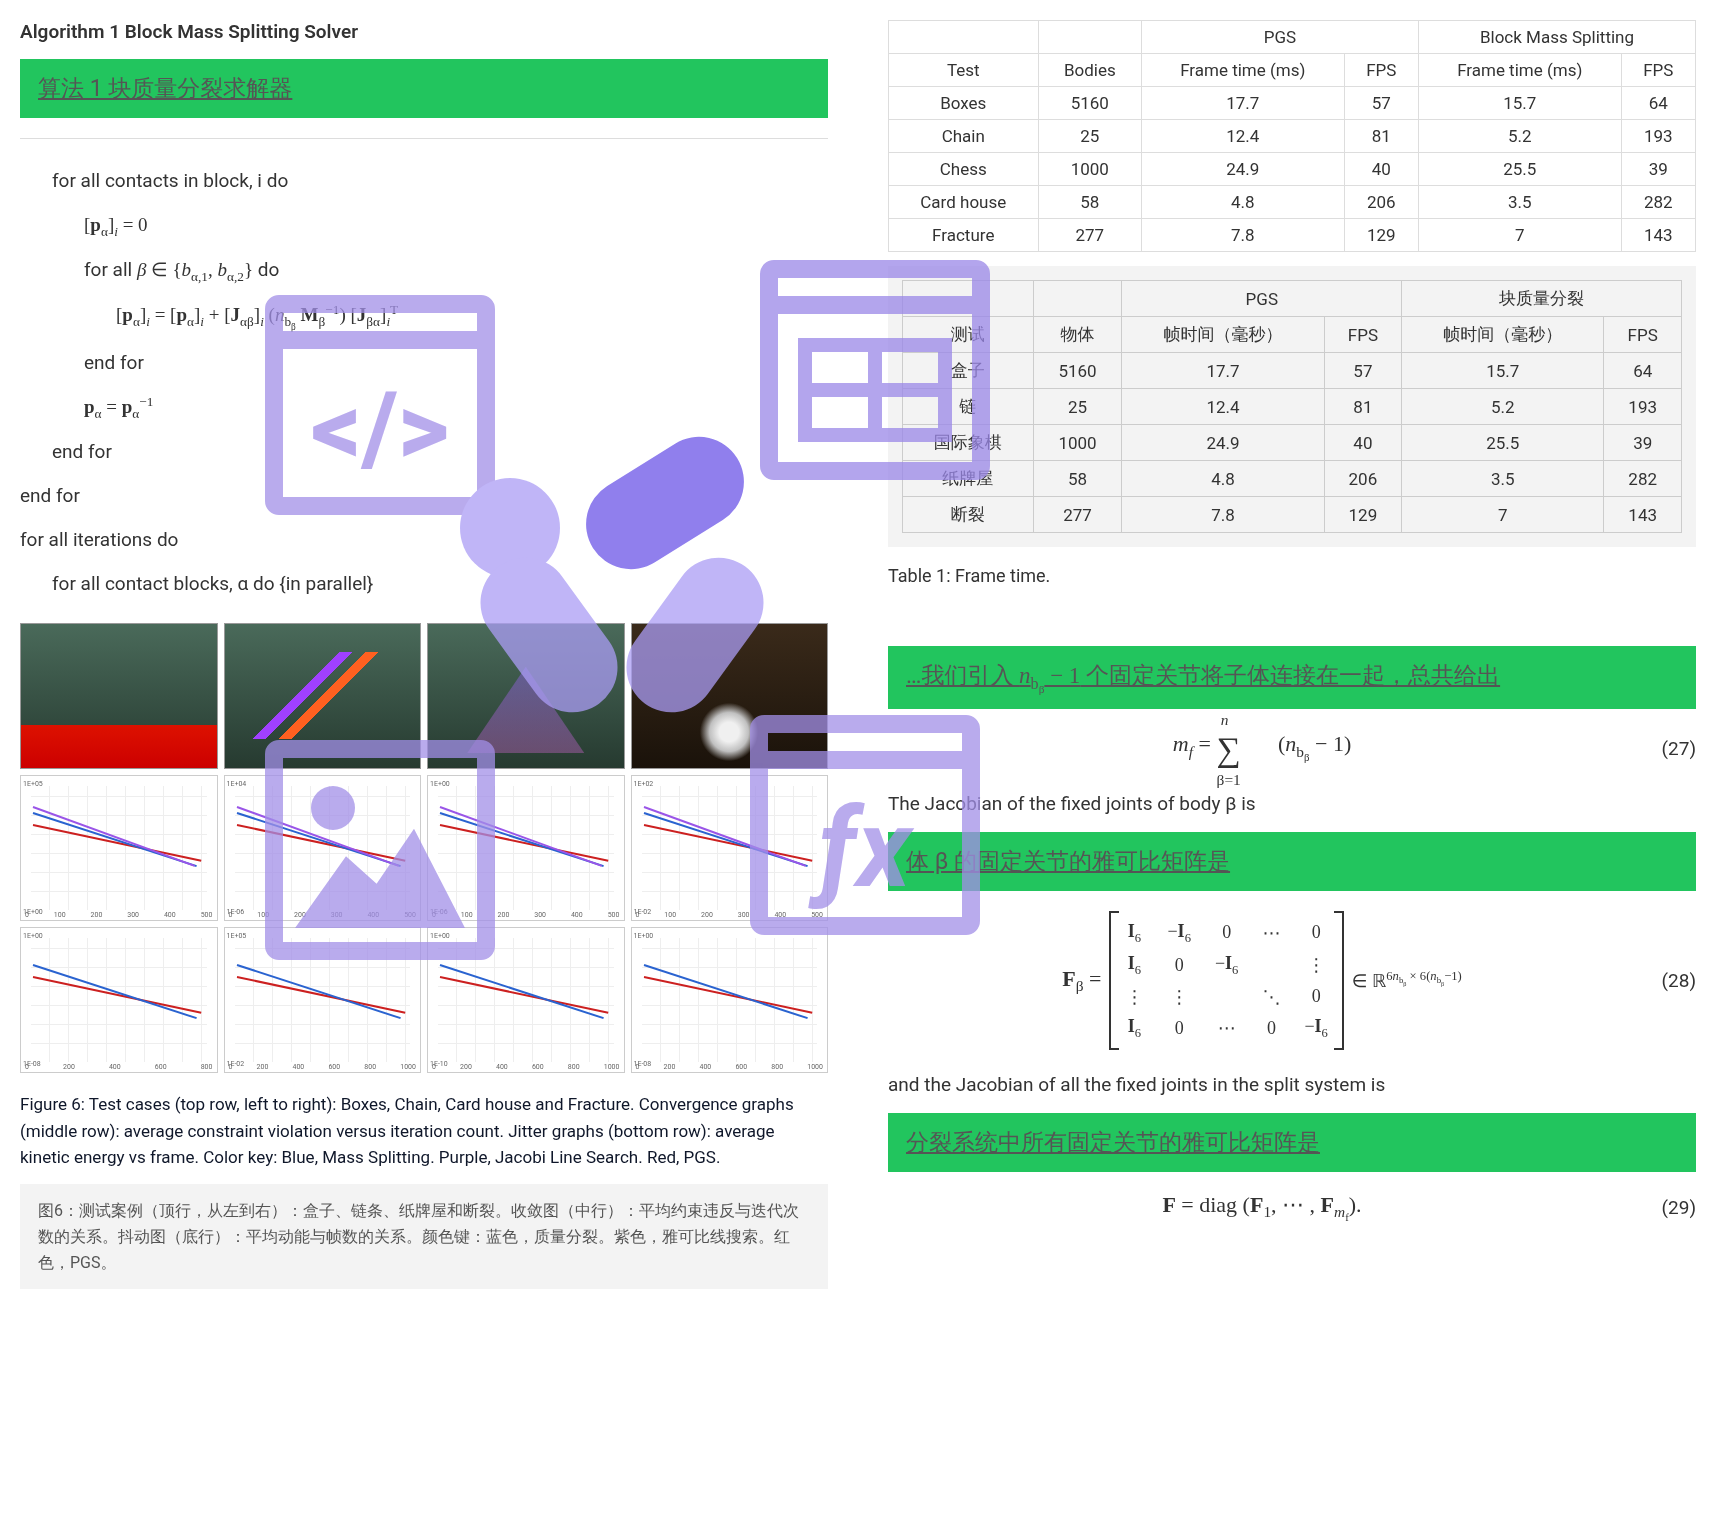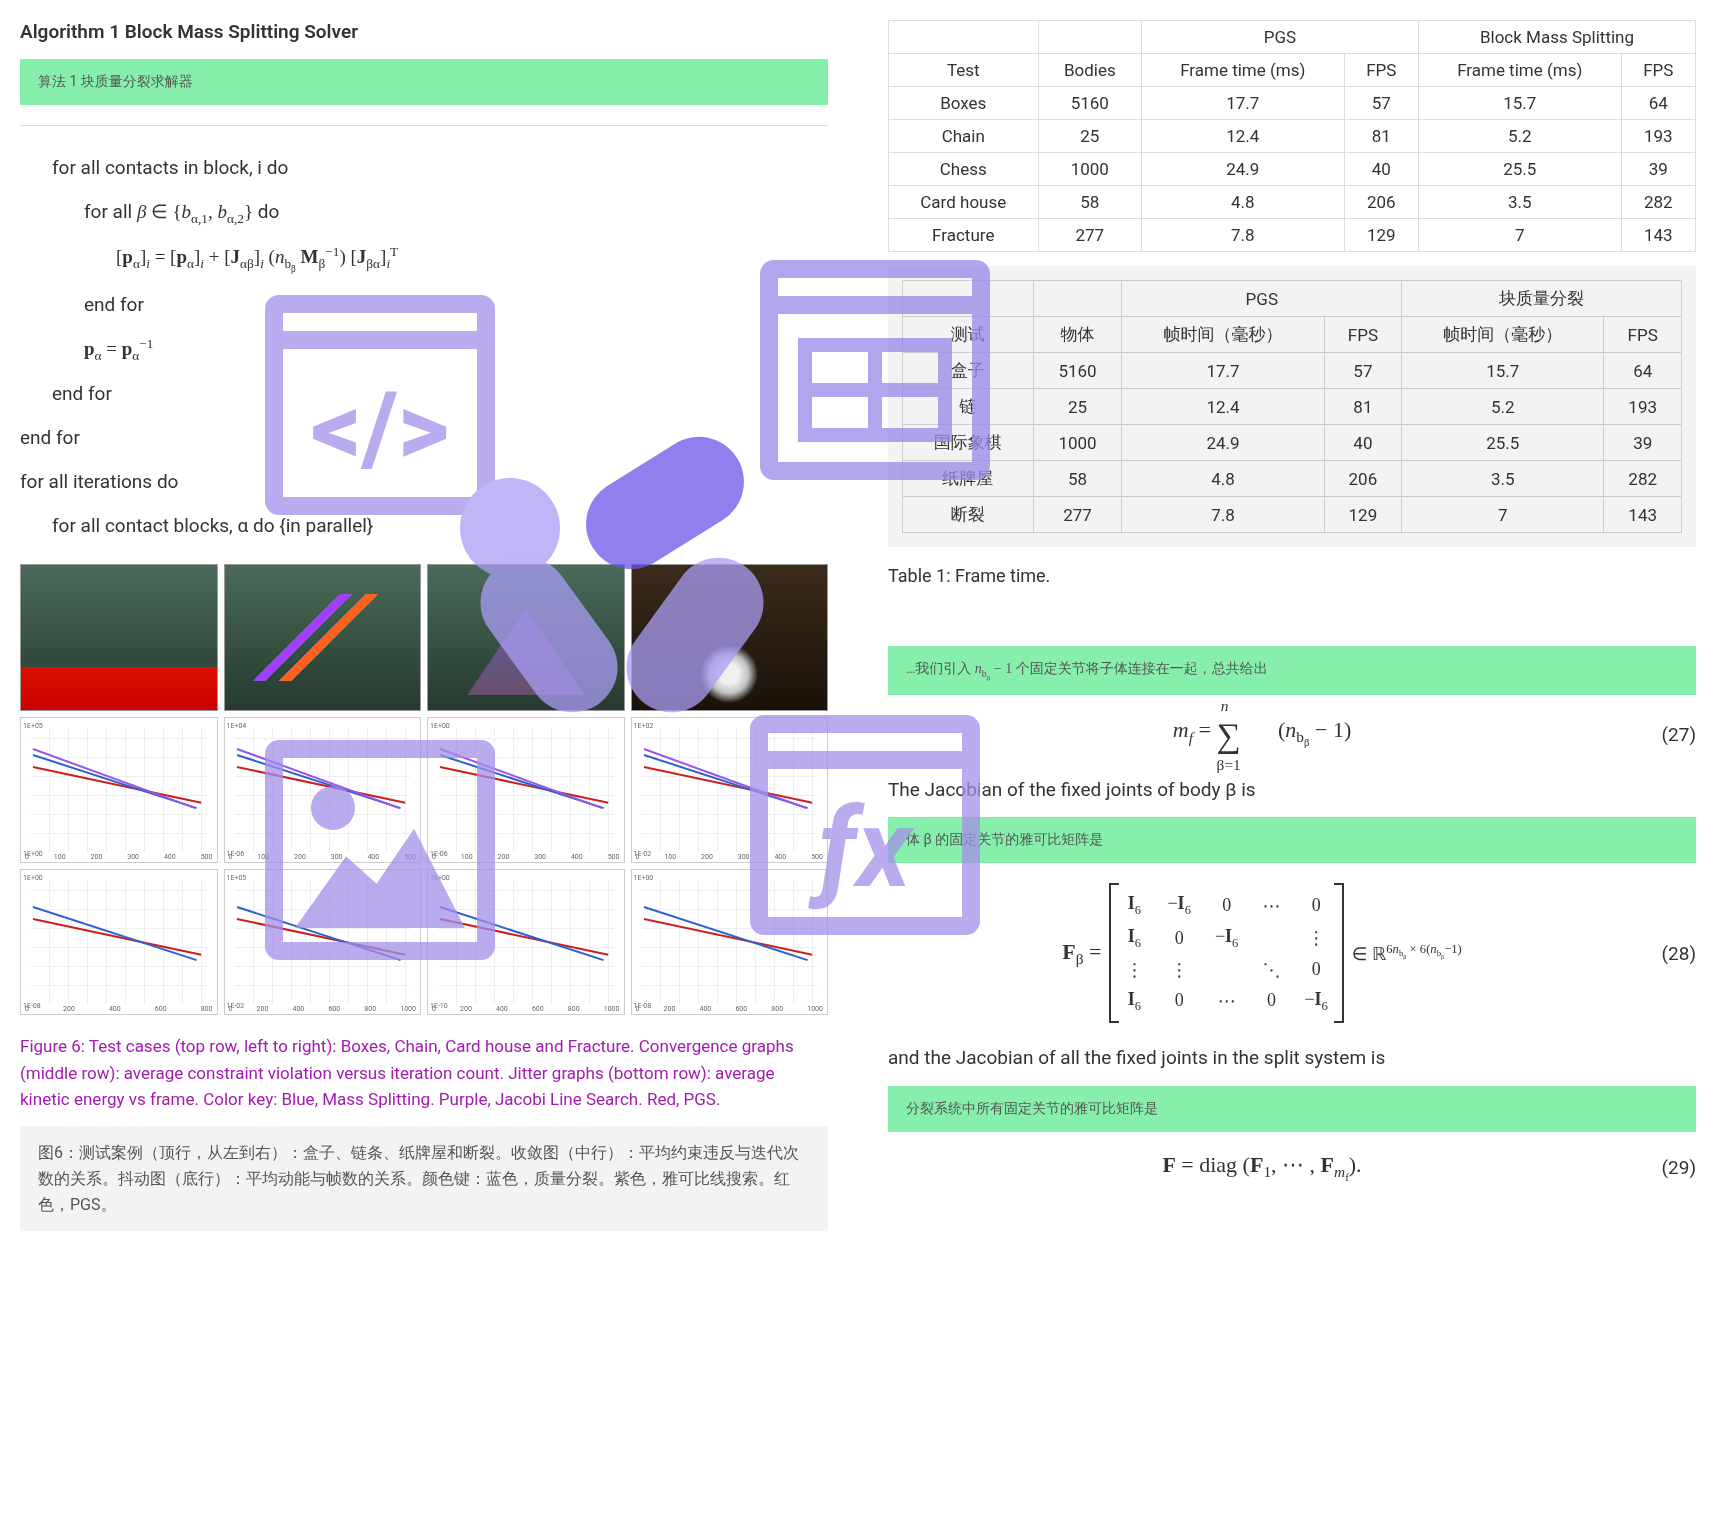--- a/index.html
+++ b/index.html
@@ -18,25 +18,26 @@
   .col {
     flex: 1;
     min-width: 0;
   }
   .algo-title {
     font-weight: 600;
     font-size: 19px;
     margin-bottom: 16px;
   }
   .translation-box {
-    background: #86efac;
+    background: #22c55e;
     padding: 14px 18px;
     color: #555;
-    font-size: 14px;
+    font-size: 23px;
     margin-bottom: 20px;
+    text-decoration: underline;
   }
   hr.algo-rule {
     border: none;
     border-top: 1px solid #ddd;
     margin: 14px 0 24px 0;
   }
   .algo-body { font-size: 19px; line-height: 1.9; }
   .algo-body .line { margin-bottom: 8px; }
   .ind1 { padding-left: 0; }
   .ind2 { padding-left: 32px; }
@@ -95,21 +96,21 @@
   }
   .fig-cell.graph .curve-purple { position:absolute; inset:12px; }
   .fig-cell .axis-text {
     position:absolute; font-size:7px; color:#666; bottom:1px; left:0; right:0;
     display:flex; justify-content:space-between; padding:0 4px;
   }
   .fig-cell .yaxis {
     position:absolute; font-size:7px; color:#666; top:0; bottom:0; left:2px;
     display:flex; flex-direction:column; justify-content:space-between; padding:4px 0;
   }
-  .fig-caption { margin-top: 18px; font-size: 17px; line-height: 1.55; color: #a21caf; }
+  .fig-caption { margin-top: 18px; font-size: 17px; line-height: 1.55; color: #0f172a; }
   .fig-caption-trans {
     background: #f3f3f3;
     padding: 14px 18px;
     margin-top: 14px;
     font-size: 16px;
     color: #555;
     line-height: 1.6;
   }
 
   table.data {
@@ -250,20 +251,23 @@
   <div class="two-col">
 
     <div class="col">
 
       <div class="algo-title">Algorithm 1 Block Mass Splitting Solver</div>
       <div class="translation-box">算法 1 块质量分裂求解器</div>
       <hr class="algo-rule">
 
       <div class="algo-body">
         <div class="line ind2"><span>for all contacts in block, i do</span></div>
+        <div class="line ind3 math">
+          [<span class="bold">p</span><sub>α</sub>]<sub><i>i</i></sub> = 0
+        </div>
         <div class="line ind3">
           <span>for all </span><span class="math"><i>β</i> ∈ {<i>b</i><sub>α,1</sub>, <i>b</i><sub>α,2</sub>}</span><span> do</span>
         </div>
         <div class="line ind4 math">
           [<span class="bold">p</span><sub>α</sub>]<sub><i>i</i></sub> = [<span class="bold">p</span><sub>α</sub>]<sub><i>i</i></sub> + [<span class="bold">J</span><sub>αβ</sub>]<sub><i>i</i></sub> (<i>n</i><sub>b<sub>β</sub></sub> <span class="bold">M</span><sub>β</sub><sup>−1</sup>) [<span class="bold">J</span><sub>βα</sub>]<sub><i>i</i></sub><sup>T</sup>
         </div>
         <div class="line ind3">end for</div>
         <div class="line ind3 math">
           <span class="bold">p</span><sub>α</sub> = <span class="bold">p</span><sub>α</sub><sup>−1</sup>
         </div>

